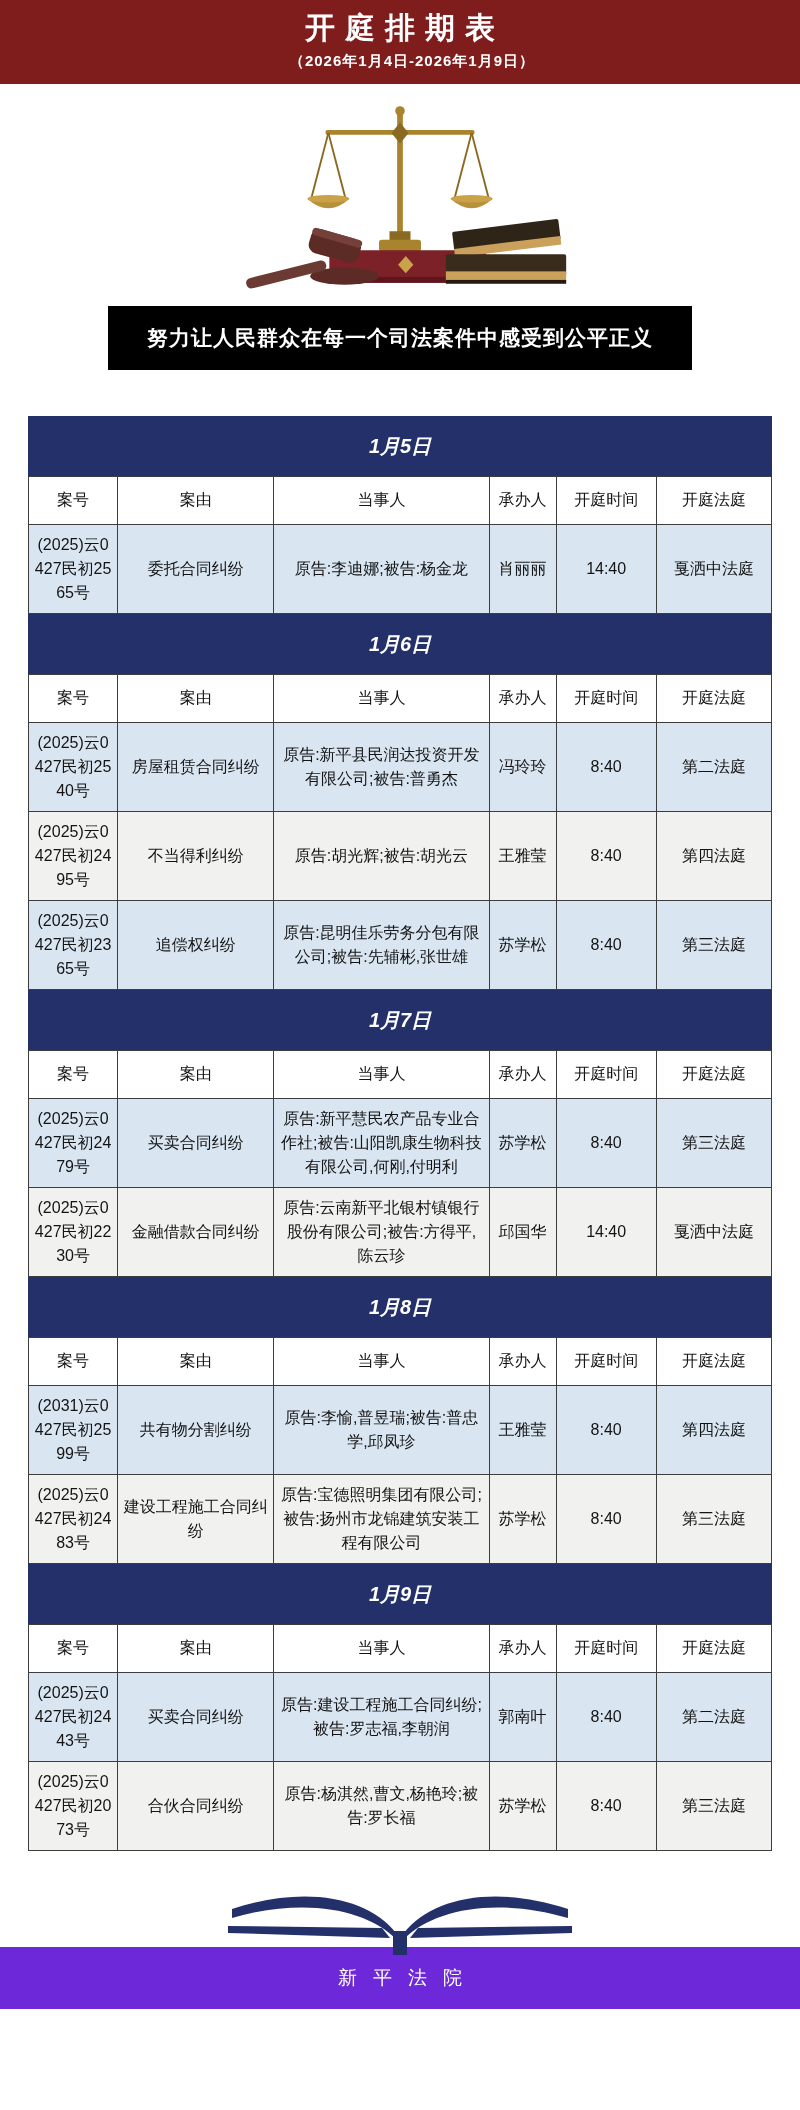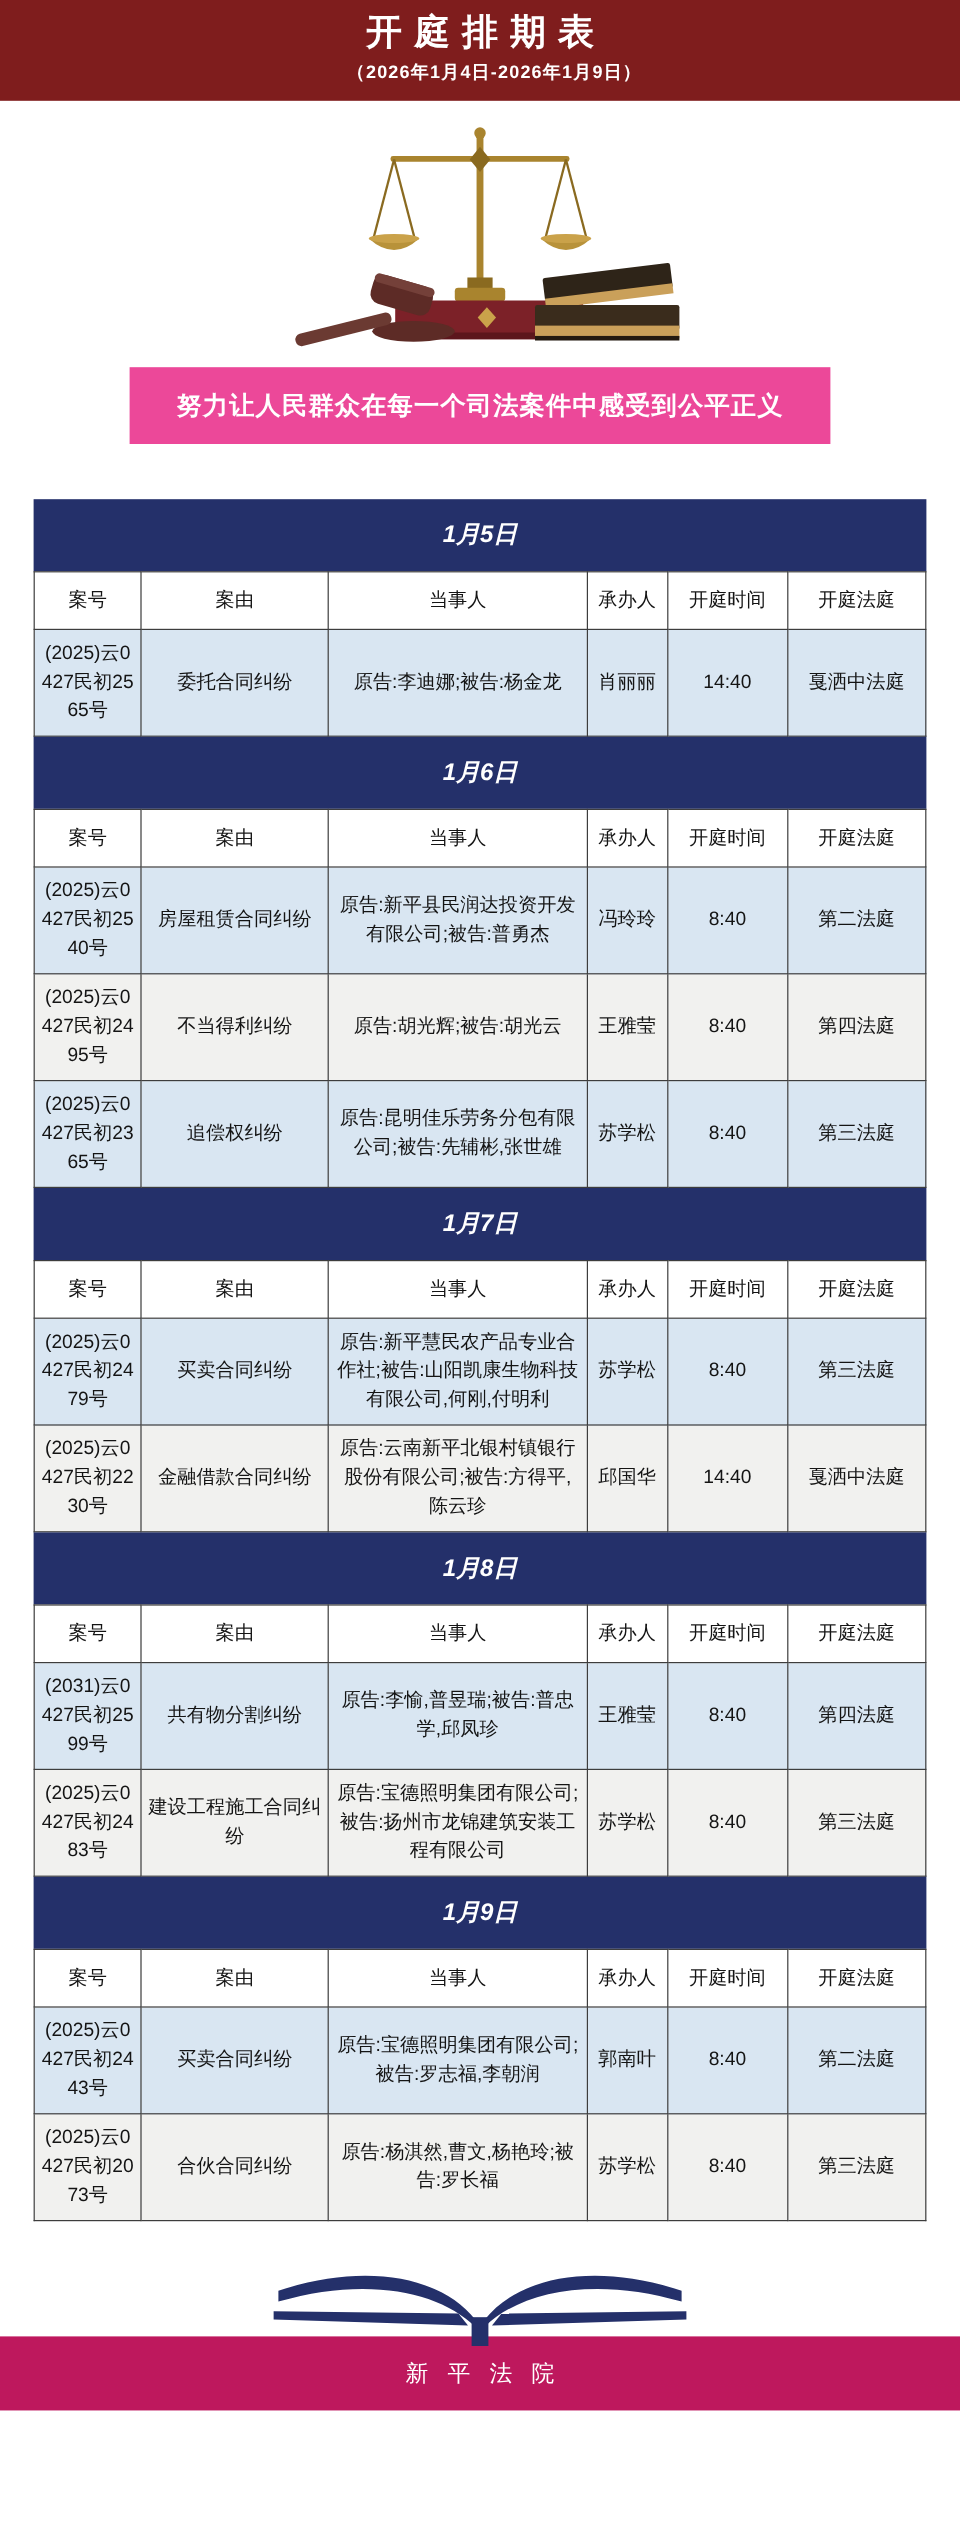--- a/index.html
+++ b/index.html
@@ -8,40 +8,40 @@
 
   
   .top { height:84px; background:#7f1d1d; text-align:center; padding-top:8px; }
   .top .title { color:#ffffff; font-size:30px; font-weight:700; letter-spacing:10px; text-indent:10px; line-height:40px; }
   .top .subtitle { color:#ffffff; font-size:15px; font-weight:700; letter-spacing:1px; line-height:26px;padding-left:24px; }
 
   
   .hero { height:220px; display:flex; align-items:center; justify-content:center; }
 
   
-  .slogan { width:584px; height:64px; margin:2px auto 0; background:#ec4899; display:flex; align-items:center; justify-content:center; }
+  .slogan { width:584px; height:64px; margin:2px auto 0; background:#000000; display:flex; align-items:center; justify-content:center; }
   .slogan span { color:#ffffff; font-size:21px; font-weight:700; letter-spacing:1px; }
 
   
   .tables { width:744px; margin:46px auto 0; }
   .date-bar { height:60px; line-height:60px; background:#24306a; color:#ffffff; font-size:20px; font-weight:700; text-align:center;font-style:italic; }
   table { width:100%; border-collapse:collapse; table-layout:fixed; }
   th, td { border:1px solid #3d3d3d; text-align:center; vertical-align:middle; }
   th { height:48px; background:#ffffff; font-size:16px; font-weight:400; color:#141414;text-align:center; }
   td { font-size:16px; line-height:1.5; padding:8px 5px; color:#141414; }
   tbody tr:nth-child(odd) td { background:#d9e6f2; }
   tbody tr:nth-child(even) td { background:#f1f1ef; }
   col.c1 { width:12%; }  col.c2 { width:21%; }  col.c3 { width:29%; }
   col.c4 { width:9%; }   col.c5 { width:13.5%; } col.c6 { width:15.5%; }
   td.c-no { word-break:break-all; }
 
   
   .footer-logo { display:flex; justify-content:center; margin-top:26px; }
   .footer-logo svg { display:block; margin-bottom:-8px; }
-  .footer-bar { height:62px; background:#be185d; display:flex; align-items:center; justify-content:center; }
+  .footer-bar { height:62px; background:#6d28d9; display:flex; align-items:center; justify-content:center; }
   .footer-bar span { color:#ffffff; font-size:19px; letter-spacing:16px; text-indent:16px; }
 </style>
 </head>
 <body>
 
 <div class="page">
 
   <header class="top">
     <div class="title">开庭排期表</div>
     <div class="subtitle">（2026年1月4日-2026年1月9日）</div>
@@ -283,21 +283,21 @@
           <th>当事人</th>
           <th>承办人</th>
           <th>开庭时间</th>
           <th>开庭法庭</th>
         </tr>
           </thead>
         <tbody>
           <tr>
             <td class="c-no">(2025)云0427民初2443号</td>
             <td>买卖合同纠纷</td>
-            <td>原告:宝德照明集团有限公司;被告:罗志福,李朝润</td>
+            <td>原告:建设工程施工合同纠纷;被告:罗志福,李朝润</td>
             <td>郭南叶</td>
             <td>8:40</td>
             <td>第二法庭</td>
           </tr>
           <tr>
             <td class="c-no">(2025)云0427民初2073号</td>
             <td>合伙合同纠纷</td>
             <td>原告:杨淇然,曹文,杨艳玲;被告:罗长福</td>
             <td>苏学松</td>
             <td>8:40</td>

